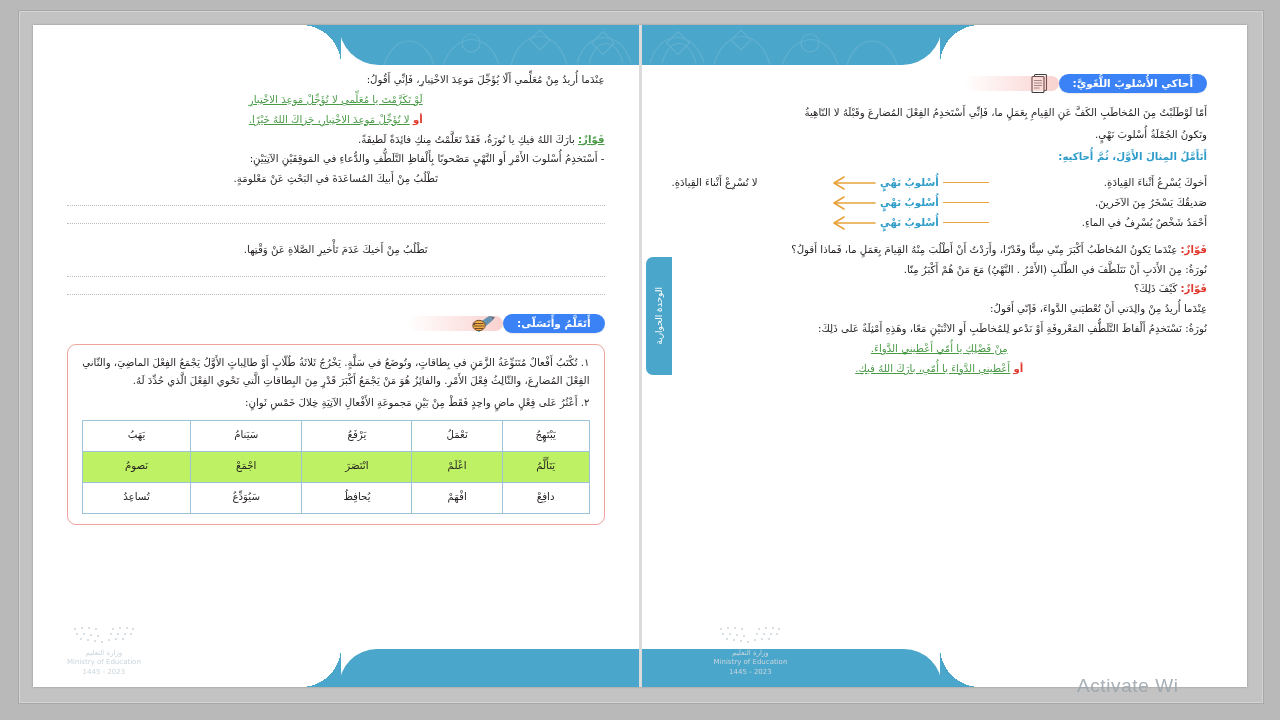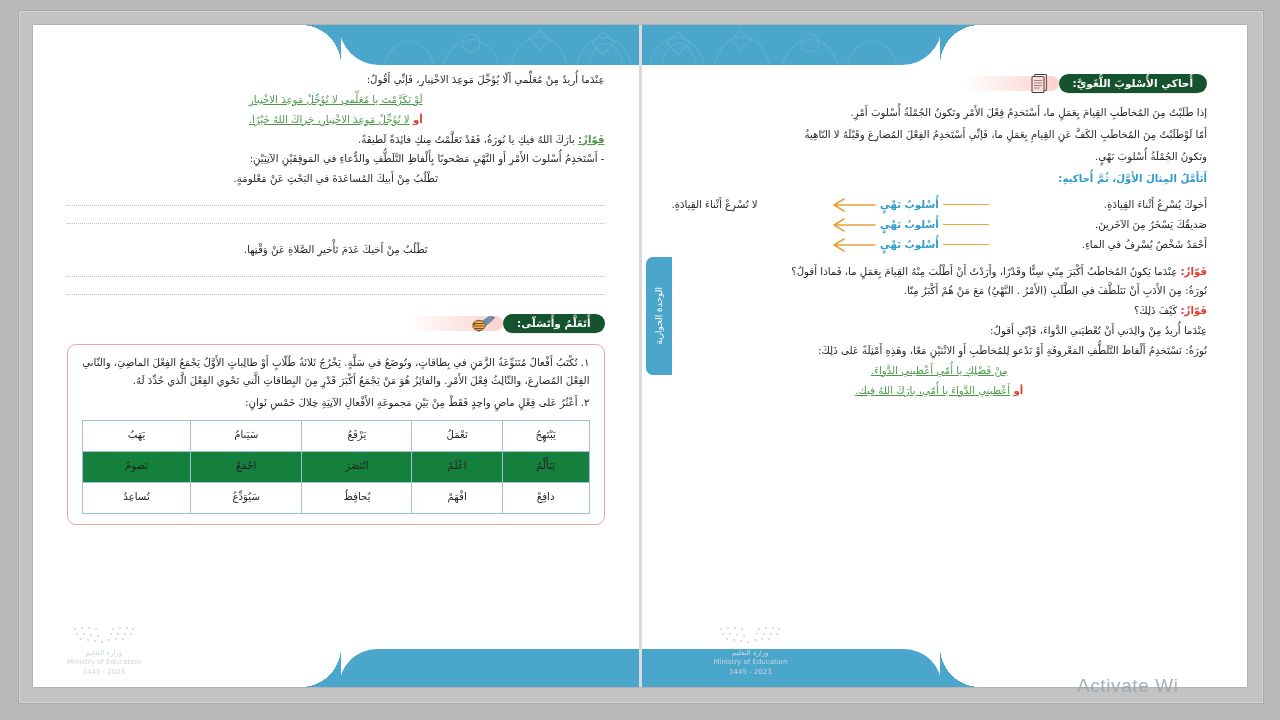--- a/index.html
+++ b/index.html
@@ -124,21 +124,21 @@
 
   
   .sec-head {
     display: flex;
     align-items: center;
     justify-content: flex-start;
     gap: 6px;
     margin: 0 0 8px 0;
   }
   .sec-pill {
-    background: #14532d;
+    background: #3b82f6;
     color: #ffffff;
     border-radius: 11px;
     padding: 3px 14px 4px;
     font-size: 10.5px;
     font-weight: bold;
     white-space: nowrap;
     box-shadow: 0 1px 1px rgba(0,0,0,.08);
   }
   .sec-pill-fade {
     position: relative;
@@ -216,21 +216,21 @@
     margin-top: 9px;
     font-size: 10.2px;
   }
   .act-table td {
     border: 1px solid #9dc3d8;
     text-align: center;
     padding: 5px 2px 6px;
     color: #231f20;
     white-space: nowrap;
   }
-  .act-table tr.alt td { background: #15803d; }
+  .act-table tr.alt td { background: #bef264; }
 
   
   .footer-mark {
     position: absolute;
     bottom: 10px;
     font-size: 7px;
     color: #c9d6de;
     line-height: 1.35;
     text-align: center;
   }
@@ -293,21 +293,20 @@
                 <g stroke="#6b6b6b" stroke-width=".8">
                   <line x1="5" y1="8.5" x2="13" y2="8.5"></line>
                   <line x1="5" y1="11" x2="13" y2="11"></line>
                   <line x1="5" y1="13.5" x2="13" y2="13.5"></line>
                   <line x1="5" y1="16" x2="10.5" y2="16"></line>
                 </g>
               </svg>
             </div>
           </div>
 
-          <p class="para"><span>إذا طَلَبْتُ مِنَ المُخاطَبِ القِيامَ بِعَمَلٍ ما، أَسْتَخدِمُ فِعْلَ الأَمْرِ وتَكونُ الجُمْلَةُ أُسْلوبَ أَمْرٍ.</span></p>
           <p class="para"><span>أَمّا لَوْطَلَبْتُ مِنَ المُخاطَبِ الكَفَّ عَنِ القِيامِ بِعَمَلٍ ما، فَإنِّي أَسْتَخدِمُ الفِعْلَ المُضارِعَ وقَبْلَهُ لا النّاهِيةُ</span></p>
           <p class="para"><span>وتَكونُ الجُمْلَةُ أُسْلوبَ نَهْيٍ.</span></p>
           <p class="para blue bold">أَتَأَمَّلُ المِثالَ الأَوَّلَ، ثُمَّ أُحاكيهِ:</p>
 
           <table class="ex-table">
             <tbody>
                 <tr>
               <td class="ex-src">أَخوكَ يُسْرِعُ أَثْناءَ القِيادَةِ.</td>
               <td class="ex-dash">
                     <i></i>

